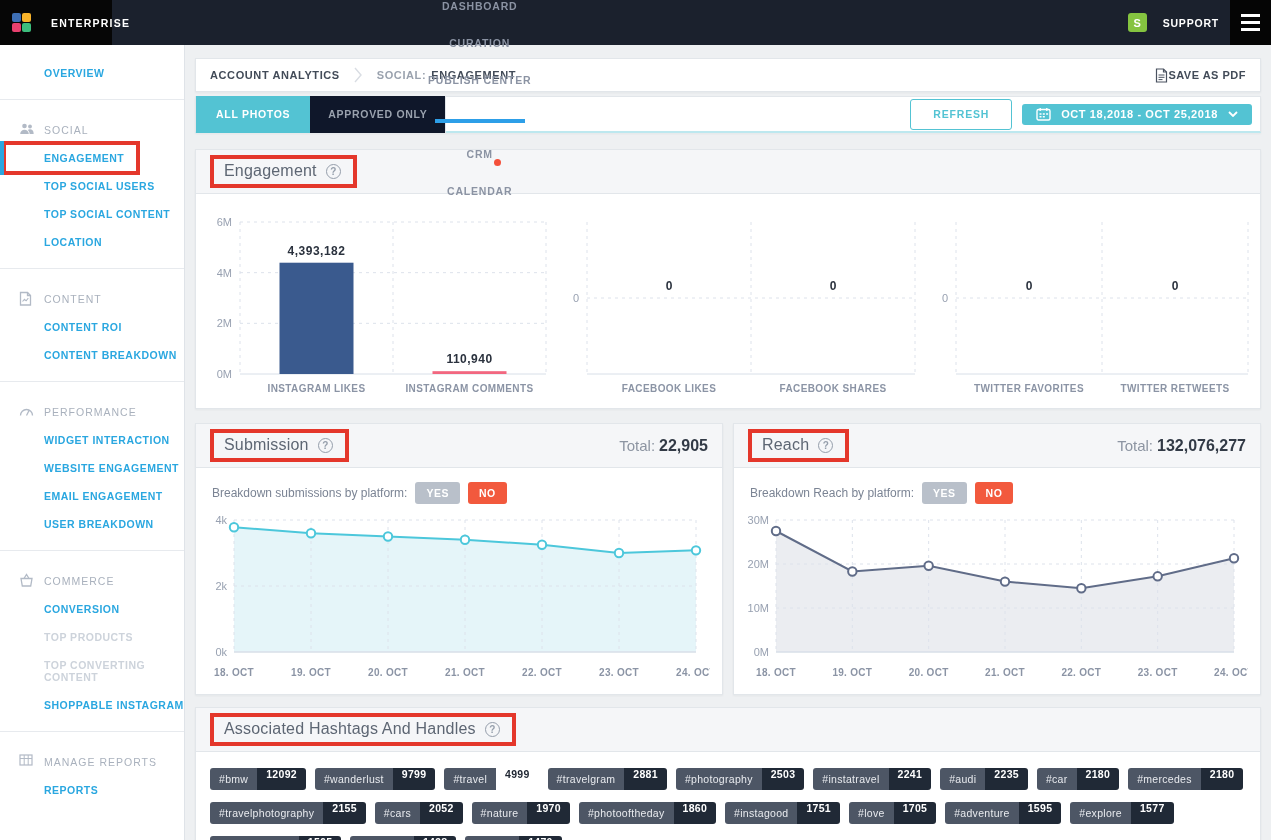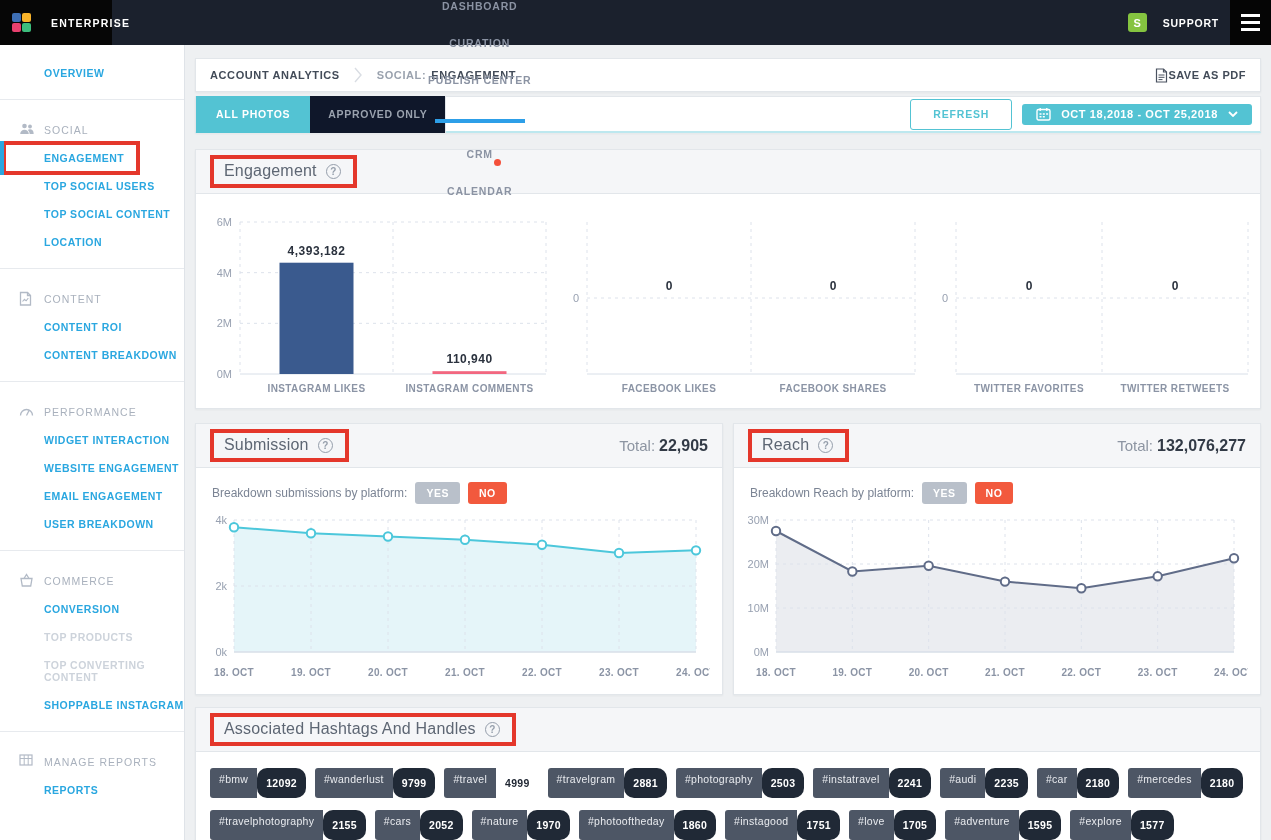--- a/index.html
+++ b/index.html
@@ -82,21 +82,21 @@
   .breakdown-row { display:flex; align-items:center; gap:8px; padding:14px 0 2px 16px; font-size:12px; color:#7b8494; }
   .toggle-yes { background:#b9c0ca; color:#fff; font-size:10.5px; font-weight:bold; letter-spacing:0.5px;
                 padding:5px 11px; border-radius:3px; cursor:pointer; }
   .toggle-no { background:#f2593d; color:#fff; font-size:10.5px; font-weight:bold; letter-spacing:0.5px;
                padding:5px 11px; border-radius:3px; cursor:pointer; }
 
   .hashtags-panel { margin-top:12px; }
   .hashtag-body { padding:16px 14px; display:flex; flex-wrap:wrap; gap:12px 9px; }
   .pill { display:inline-flex; border-radius:3px; overflow:hidden; font-size:10.5px; cursor:pointer; }
   .pill .tag { background:#4d5665; color:#e9ebef; padding:5px 9px; letter-spacing:0.3px; }
-  .pill .count { background:#202936; color:#fff; font-weight:bold; padding:9px 9px; letter-spacing:0.3px;border-radius:10px; }
+  .pill .count { background:#202936; color:#fff; font-weight:bold; padding:0 9px; letter-spacing:0.3px; }
   .pill .count.light { background:#ffffff; color:#1d2430; }
 
   svg text { font-family:"Liberation Sans", sans-serif; }
 </style>
 </head>
 <body>
 
 <div class="topbar">
   <div class="brand-block">
     <span class="logo">

